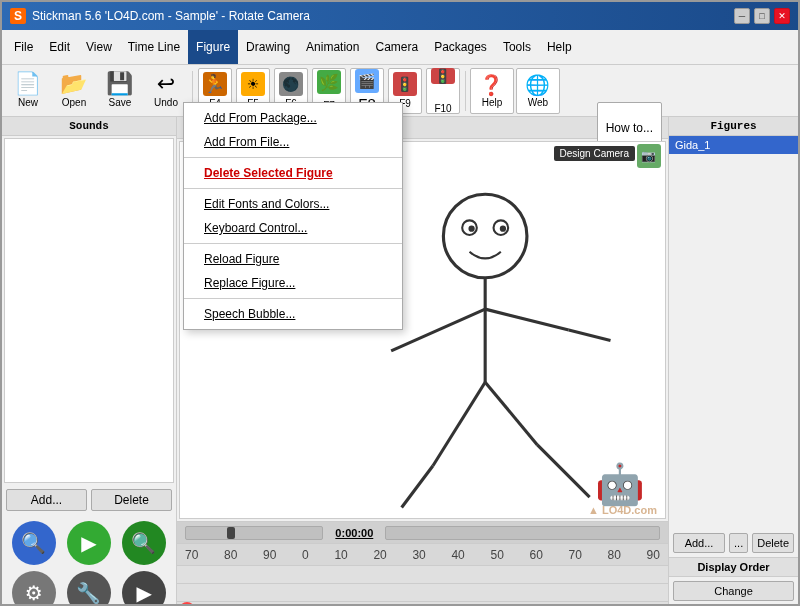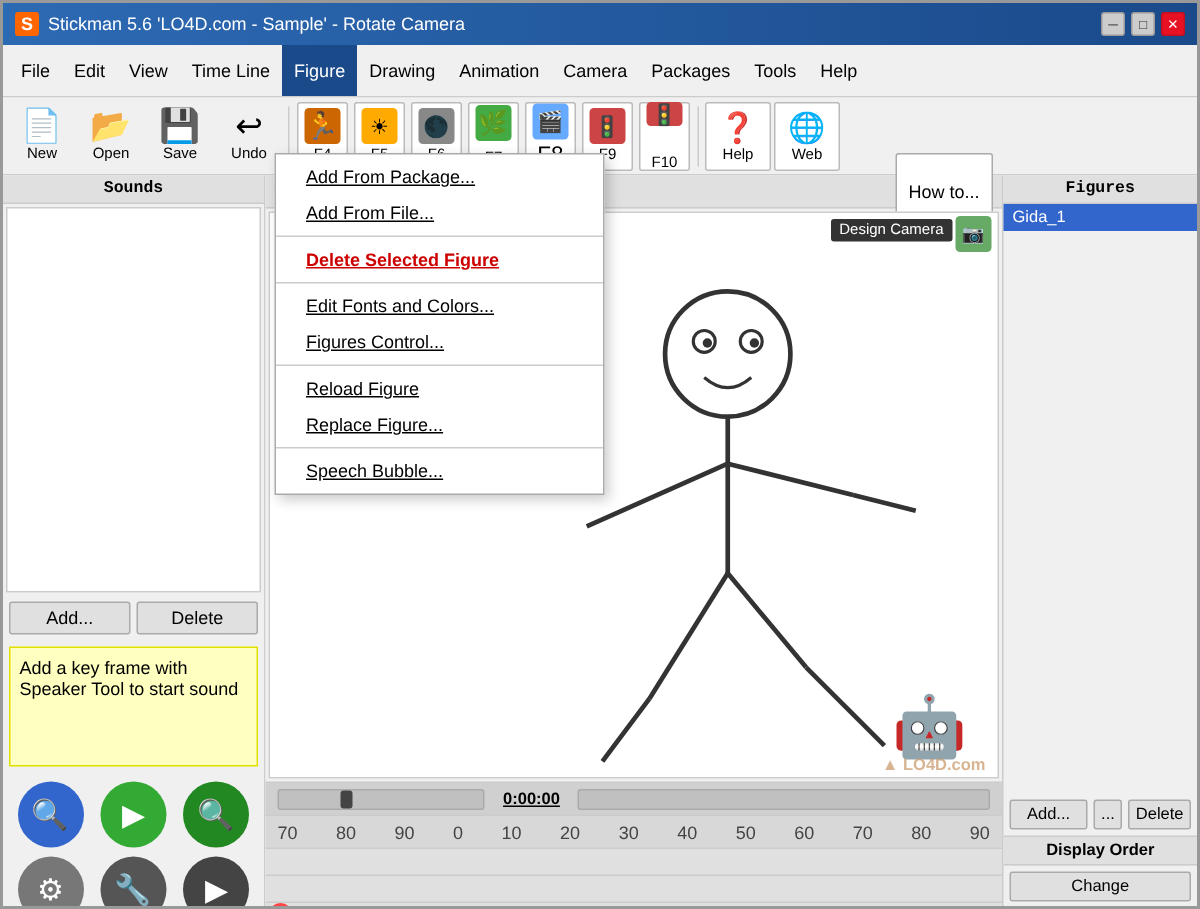--- a/index.html
+++ b/index.html
@@ -510,23 +510,20 @@
 </div>
 
 <div class="main-layout">
 
   <div class="left-panel">
     <div class="panel-title">Sounds</div>
     <div class="sounds-list"></div>
     <div class="sounds-buttons">
       <button class="panel-btn">Add...</button>
       <button class="panel-btn">Delete</button>
-    </div>
-    <div class="info-box">
-      <span>Add a key frame with Speaker Tool to start sound</span>
     </div>
 
     <div class="control-row">
       <button class="ctrl-btn blue">🔍</button>
       <button class="ctrl-btn" style="background:#33aa33; color:white;">▶</button>
       <button class="ctrl-btn" style="background:#228822; color:white;">🔍</button>
     </div>
     <div class="control-row" style="padding-top:0;">
       <button class="ctrl-btn" style="background:#777; color:white;">⚙</button>
       <button class="ctrl-btn" style="background:#555; color:white;">🔧</button>
@@ -624,19 +621,19 @@
   </div>
 </div>
 
 <div class="dropdown-menu">
   <div class="menu-option">Add From Package...</div>
   <div class="menu-option">Add From File...</div>
   <div class="menu-divider"></div>
   <div class="menu-option bold-item">Delete Selected Figure</div>
   <div class="menu-divider"></div>
   <div class="menu-option">Edit Fonts and Colors...</div>
-  <div class="menu-option">Figures Control...</div>
+  <div class="menu-option">Keyboard Control...</div>
   <div class="menu-divider"></div>
   <div class="menu-option">Reload Figure</div>
   <div class="menu-option">Replace Figure...</div>
   <div class="menu-divider"></div>
   <div class="menu-option">Speech Bubble...</div>
 </div>
 
 </body></html>

